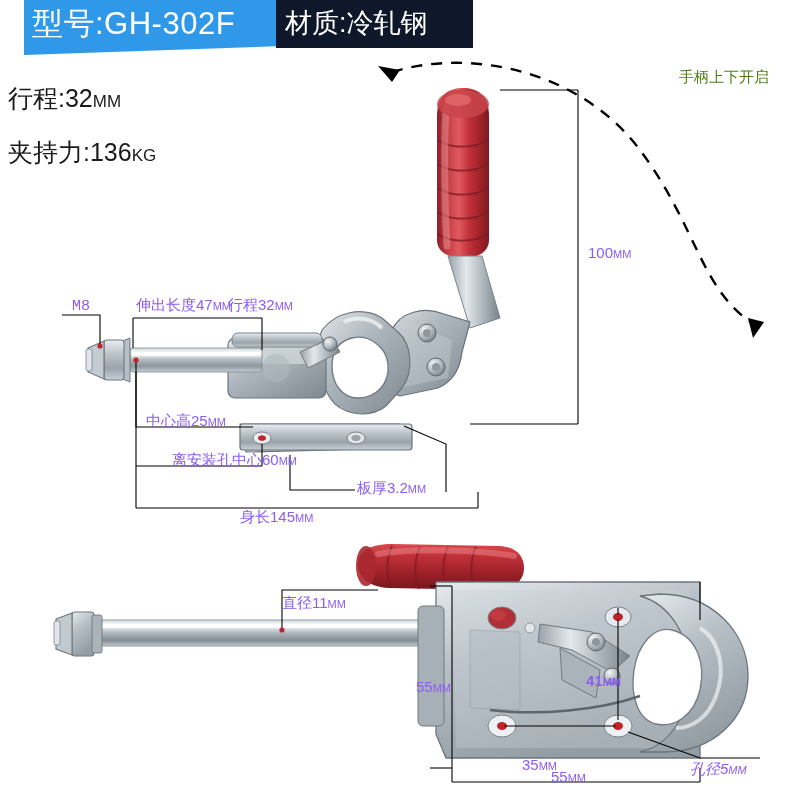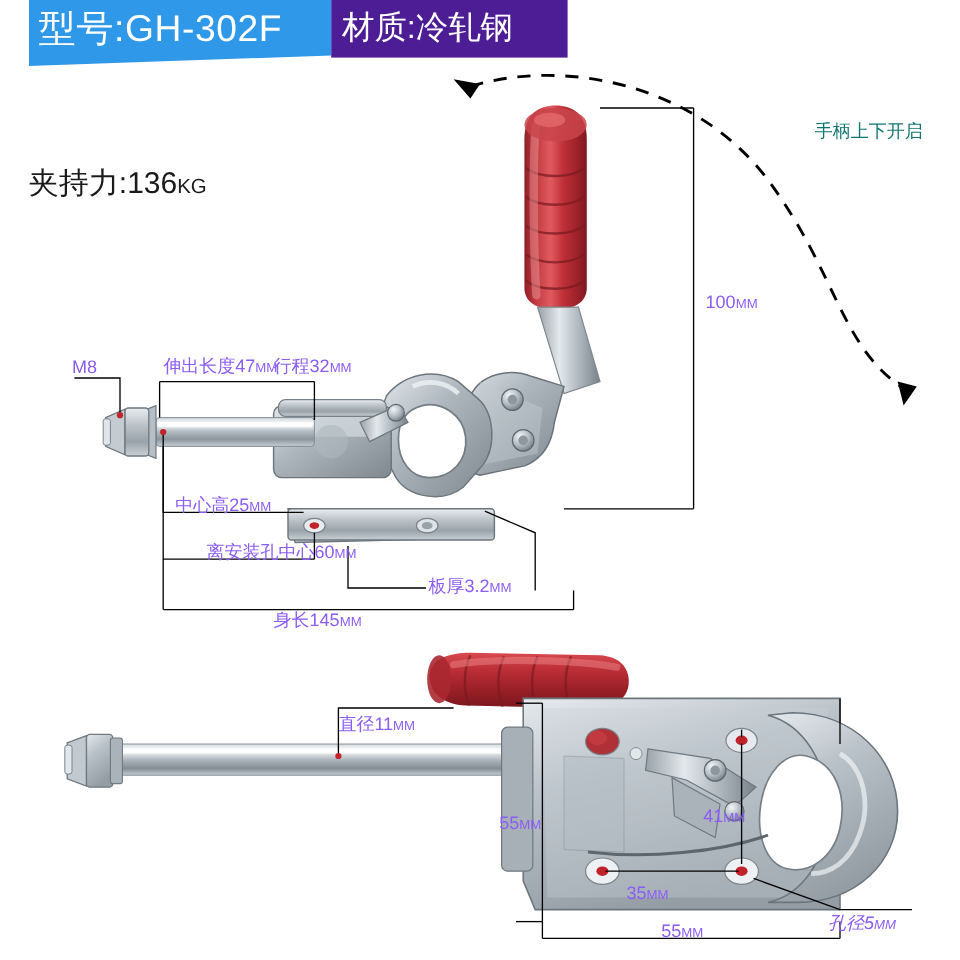--- a/index.html
+++ b/index.html
@@ -33,45 +33,48 @@
   .banner-material .txt{
     position:absolute;left:9px;top:1px;
     color:#fff;font-size:27px;line-height:44px;white-space:nowrap;
   }
 
   
   .spec{position:absolute;color:#1a1a1a;white-space:nowrap;}
   .spec .big{font-size:25px;}
   .spec .unit{font-size:17px;}
   #spec-stroke{left:8px;top:82px;}
-  #spec-force{left:8px;top:136px;margin-left:16px;}
+  #spec-force{left:8px;top:136px;}
 
   
   .lbl{position:absolute;white-space:nowrap;color:#8b5cf6;font-size:15px;}
   .lbl .u{font-size:11px;}
 
   
-  #note-handle{position:absolute;left:679px;top:68px;font-size:15px;color:#0f766e;white-space:nowrap;margin-top:32px;}
+  #note-handle{position:absolute;left:679px;top:68px;font-size:15px;color:#4d7c0f;white-space:nowrap;}
 
   svg{display:block;overflow:visible;}
 </style>
 </head>
 <body>
 
 <div class="stage">
 
   <div id="header-banners">
     <div class="banner-model">
       <span class="txt">型号:GH-302F</span>
     </div>
-    <div class="banner-material" style="background: #4c1d95;">
+    <div class="banner-material" style="background: #0f172a;">
       <span class="txt">材质:冷轧钢</span>
     </div>
   </div>
 
+  <div class="spec" id="spec-stroke">
+    <span class="big">行程:32</span><span class="unit">MM</span>
+  </div>
   <div class="spec" id="spec-force">
     <span class="big">夹持力:136</span><span class="unit">KG</span>
   </div>
 
   <div id="note-handle">手柄上下开启</div>
 
   <svg class="abs" style="left:0;top:0;" width="800" height="560" viewBox="0 0 800 560">
     <defs>
       <linearGradient id="gRod" x1="0" y1="0" x2="0" y2="1">
         <stop offset="0" stop-color="#cfd6db"></stop>
@@ -223,39 +226,39 @@
       <path d="M578,424 L470,424"></path>
     </g>
 
     <g fill="#c0232a">
       <circle cx="100" cy="346" r="2.6"></circle>
       <circle cx="136" cy="360" r="2.6"></circle>
       <circle cx="262" cy="438" r="2.6"></circle>
     </g>
   </svg>
 
-  <div class="lbl" style="left:60px;top:298px;">
+  <div class="lbl" style="left:72px;top:298px;font-family:Liberation Mono, monospace;">
     <span>M8</span>
   </div>
   <div class="lbl" style="left:136px;top:296px;">
     <span>伸出长度47</span><span class="u">MM</span>
   </div>
   <div class="lbl" style="left:228px;top:296px;">
     <span>行程32</span><span class="u">MM</span>
   </div>
   <div class="lbl" style="left:146px;top:412px;text-align:center;">
     <span>中心高25</span><span class="u">MM</span>
   </div>
   <div class="lbl" style="left:136px;top:451px;margin-left:36px;">
     <span>离安装孔中心60</span><span class="u">MM</span>
   </div>
   <div class="lbl" style="left:357px;top:479px;text-align:center;">
     <span>板厚3.2</span><span class="u">MM</span>
   </div>
-  <div class="lbl" style="left:228px;top:508px;">
+  <div class="lbl" style="left:240px;top:508px;">
     <span>身长145</span><span class="u">MM</span>
   </div>
   <div class="lbl" style="left:588px;top:244px;">
     <span>100</span><span class="u">MM</span>
   </div>
 
   <svg class="abs" style="left:0;top:520px;" width="800" height="280" viewBox="0 0 800 280">
     <defs>
       <linearGradient id="gRod2" x1="0" y1="0" x2="0" y2="1">
         <stop offset="0" stop-color="#d3dade"></stop>
@@ -372,24 +375,24 @@
       <circle cx="618" cy="206" r="2.6"></circle>
     </g>
   </svg>
 
   <div class="lbl" style="left:282px;top:594px;text-align:right;">
     <span>直径11</span><span class="u">MM</span>
   </div>
   <div class="lbl" style="left:416px;top:678px;">
     <span>55</span><span class="u">MM</span>
   </div>
-  <div class="lbl" style="left:586px;top:672px;">
+  <div class="lbl" style="left:586px;top:672px;font-weight:bold;">
     <span>41</span><span class="u">MM</span>
   </div>
-  <div class="lbl" style="left:522px;top:736px;">
+  <div class="lbl" style="left:522px;top:756px;">
     <span>35</span><span class="u">MM</span>
   </div>
   <div class="lbl" style="left:551px;top:768px;">
     <span>55</span><span class="u">MM</span>
   </div>
   <div class="lbl" style="left:690px;top:760px;font-style:italic;">
     <span>孔径5</span><span class="u">MM</span>
   </div>
 
 </div>

